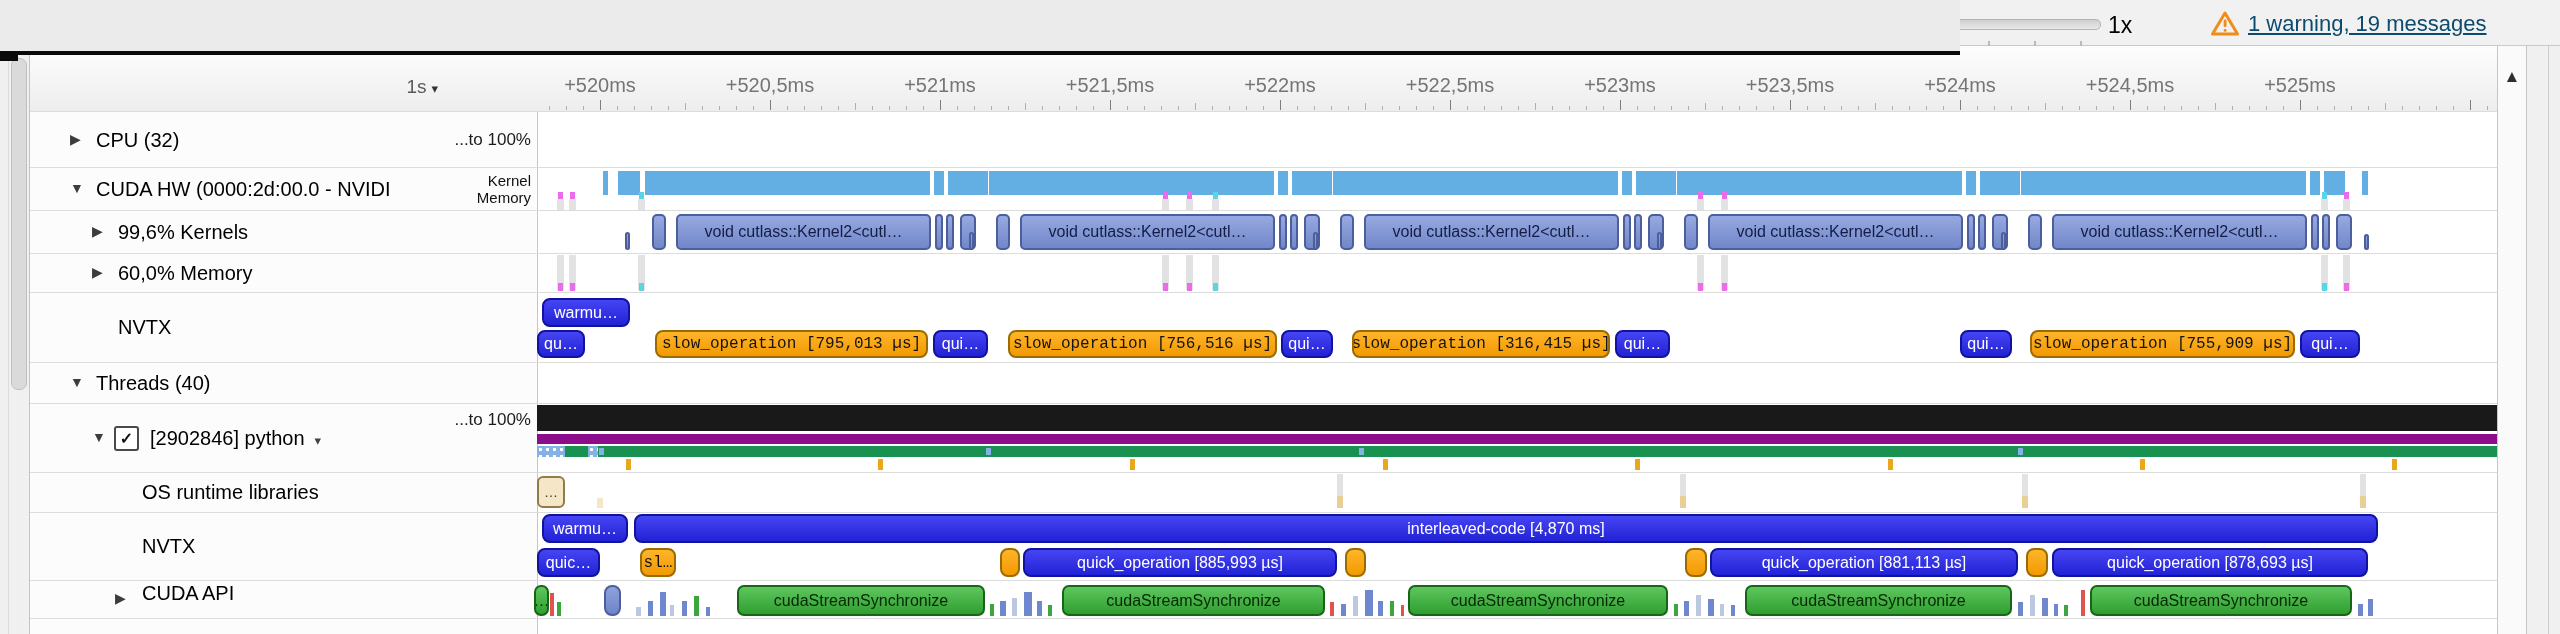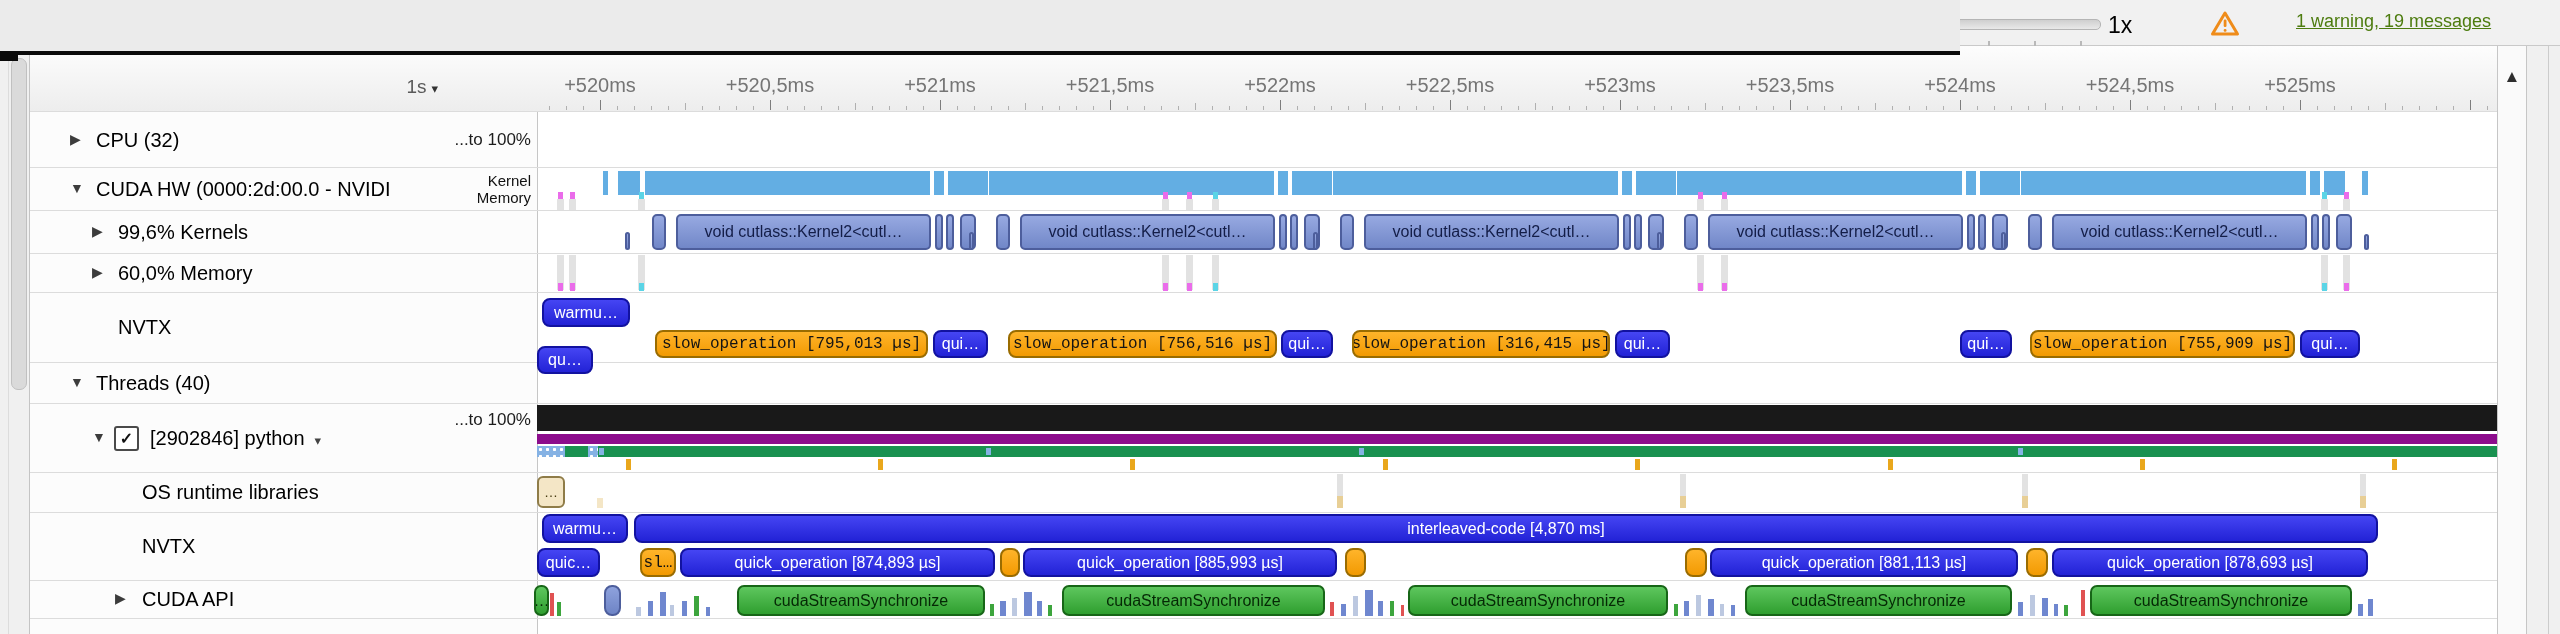--- a/index.html
+++ b/index.html
@@ -14,21 +14,21 @@
   .hamb i{display:block;width:20px;height:3px;background:#111;margin:4px 0;border-radius:1px;}
   .caret{font-size:14px;color:#333;margin-left:auto;margin-right:12px;}
   .ticon{margin:0 8px 0 12px;display:flex;align-items:center;}
   .ricon{position:absolute;top:9px;}
   #slider-track{position:absolute;left:1931px;top:19px;width:168px;height:9px;border-radius:5px;
         background:linear-gradient(180deg,#cfcfcf,#e9e9e9);border:1px solid #b5b5b5;}
   #slider-handle{position:absolute;left:1933px;top:11px;width:24px;height:25px;border-radius:5px;
         background:linear-gradient(180deg,#ffffff,#e6e6e6);border:1px solid #9a9a9a;}
   .stick{position:absolute;top:41px;width:2px;height:7px;background:#b9b9b9;}
   #zoom-label{position:absolute;left:2108px;top:12px;font-size:23px;color:#000;}
-  #msg-link{position:absolute;left:2248px;top:11px;font-size:18px;color:#4d7c0f;text-decoration:underline;cursor:pointer;margin-left:48px;}
+  #msg-link{position:absolute;left:2248px;top:11px;font-size:22px;color:#0c4a6e;text-decoration:underline;cursor:pointer;}
   #warn-icon{position:absolute;left:2210px;top:10px;}
   
   #gutter{position:absolute;left:0;top:46px;width:29px;height:588px;background:#f0f0f0;border-right:1px solid #c4c4c4;}
   #gutter .hair{position:absolute;left:8px;top:0;width:1px;height:588px;background:#dcdcdc;}
   #gutter .handle{position:absolute;left:11px;top:12px;width:14px;height:330px;background:#dadada;border:1px solid #c0c0c0;border-radius:7px;}
   .vsep{position:absolute;top:46px;width:1px;height:588px;background:#c6c6c6;}
   #ruler{position:absolute;left:30px;top:46px;width:2467px;height:65px;
          background:linear-gradient(180deg,#fdfdfd,#ededed);border-bottom:1px solid #b3b3b3;}
   .rlabel{position:absolute;top:28px;transform:translateX(-50%);font-size:20px;color:#757575;white-space:nowrap;}
   .rtick{position:absolute;background:#9a9a9a;width:1px;}
@@ -310,21 +310,21 @@
         <div class="pct" style="top: 7px;">...to 100%</div>
       </div>
       <div class="trow" style="top: 361px; height: 40px;">
         <div class="tlab" style="left: 112px; top: 9px;">OS runtime libraries</div>
       </div>
       <div class="trow" style="top: 401px; height: 68px;">
         <div class="tlab" style="left: 112px; top: 23px;">NVTX</div>
       </div>
       <div class="trow" style="top: 469px; height: 38px;">
         <div class="tarrow" style="left: 85px; top: 10px;">▶</div>
-        <div class="tlab" style="left: 112px; top: 8px;">CUDA API</div>
+        <div class="tlab" style="left: 112px; top: 2px;">CUDA API</div>
       </div>
     </div>
 
   <div id="tl">
       <div class="hborder" style="left: 30px; top: 111px; width: 2467px; height: 1px;"></div>
       <div class="hborder" style="left: 30px; top: 167px; width: 2467px; height: 1px;"></div>
       <div class="hborder" style="left: 30px; top: 210px; width: 2467px; height: 1px;"></div>
       <div class="hborder" style="left: 30px; top: 253px; width: 2467px; height: 1px;"></div>
       <div class="hborder" style="left: 30px; top: 292px; width: 2467px; height: 1px;"></div>
       <div class="hborder" style="left: 30px; top: 362px; width: 2467px; height: 1px;"></div>
@@ -419,35 +419,34 @@
       <div class="bar b-peri" style="left: 1978px; top: 214px; width: 8px; height: 36px;"></div>
       <div class="bar b-peri" style="left: 1992px; top: 214px; width: 16px; height: 36px;"></div>
       <div class="bar b-peri" style="left: 2001px; top: 232px; width: 5px; height: 18px;"></div>
       <div class="bar b-peri" style="left: 2028px; top: 214px; width: 14px; height: 36px;"></div>
       <div class="bar b-peri" style="left: 2052px; top: 214px; width: 255px; height: 36px;">void cutlass::Kernel2&lt;cutl…</div>
       <div class="bar b-peri" style="left: 2311px; top: 214px; width: 8px; height: 36px;"></div>
       <div class="bar b-peri" style="left: 2322px; top: 214px; width: 8px; height: 36px;"></div>
       <div class="bar b-peri" style="left: 2336px; top: 214px; width: 16px; height: 36px;"></div>
       <div class="bar b-peri" style="left: 2364px; top: 233.8px; width: 5px; height: 16.2px;"></div>
       <div class="bar b-blue" style="left: 542px; top: 298px; width: 88px; height: 29px;">warmu…</div>
-      <div class="bar b-blue" style="left: 537px; top: 346px; width: 56px; height: 28px;">qu…</div>
+      <div class="bar b-blue" style="left: 537px; top: 330px; width: 48px; height: 28px;">qu…</div>
       <div class="bar b-orange" style="left: 655px; top: 330px; width: 273px; height: 28px;">slow_operation [795,013 µs]</div>
       <div class="bar b-blue" style="left: 933px; top: 330px; width: 55px; height: 28px;">qui…</div>
       <div class="bar b-orange" style="left: 1008px; top: 330px; width: 269px; height: 28px;">slow_operation [756,516 µs]</div>
       <div class="bar b-blue" style="left: 1281px; top: 330px; width: 52px; height: 28px;">qui…</div>
       <div class="bar b-orange" style="left: 1352px; top: 330px; width: 258px; height: 28px;">slow_operation [316,415 µs]</div>
       <div class="bar b-blue" style="left: 1615px; top: 330px; width: 55px; height: 28px;">qui…</div>
       <div class="bar b-blue" style="left: 1960px; top: 330px; width: 52px; height: 28px;">qui…</div>
       <div class="bar b-orange" style="left: 2030px; top: 330px; width: 265px; height: 28px;">slow_operation [755,909 µs]</div>
       <div class="bar b-blue" style="left: 2300px; top: 330px; width: 60px; height: 28px;">qui…</div>
       <div class="bar b-blue" style="left: 542px; top: 514px; width: 86px; height: 29px;">warmu…</div>
       <div class="bar b-blue" style="left: 634px; top: 514px; width: 1744px; height: 29px;">interleaved-code [4,870 ms]</div>
       <div class="bar b-blue" style="left: 537px; top: 548px; width: 63px; height: 29px;">quic…</div>
       <div class="bar b-orange" style="left: 640px; top: 548px; width: 36px; height: 29px;">sl…</div>
-      <div class="bar b-blue" style="left: 680px; top: 548px; width: 315px; height: 29px;">quick_operation [874,893 µs]</div>
       <div class="bar b-orange" style="left: 1000px; top: 548px; width: 20px; height: 29px;"></div>
       <div class="bar b-blue" style="left: 1023px; top: 548px; width: 314px; height: 29px;">quick_operation [885,993 µs]</div>
       <div class="bar b-orange" style="left: 1345px; top: 548px; width: 21px; height: 29px;"></div>
       <div class="bar b-orange" style="left: 1685px; top: 548px; width: 22px; height: 29px;"></div>
       <div class="bar b-blue" style="left: 1710px; top: 548px; width: 308px; height: 29px;">quick_operation [881,113 µs]</div>
       <div class="bar b-orange" style="left: 2026px; top: 548px; width: 22px; height: 29px;"></div>
       <div class="bar b-blue" style="left: 2052px; top: 548px; width: 316px; height: 29px;">quick_operation [878,693 µs]</div>
       <div class="strip" style="left: 537px; top: 405px; width: 1960px; height: 26px; background: rgb(25, 25, 25);"></div>
       <div class="strip" style="left: 537px; top: 434px; width: 1960px; height: 10px; background: rgb(140, 12, 140);"></div>
       <div class="strip" style="left: 537px; top: 446px; width: 1960px; height: 11px; background: rgb(25, 145, 80);"></div>

